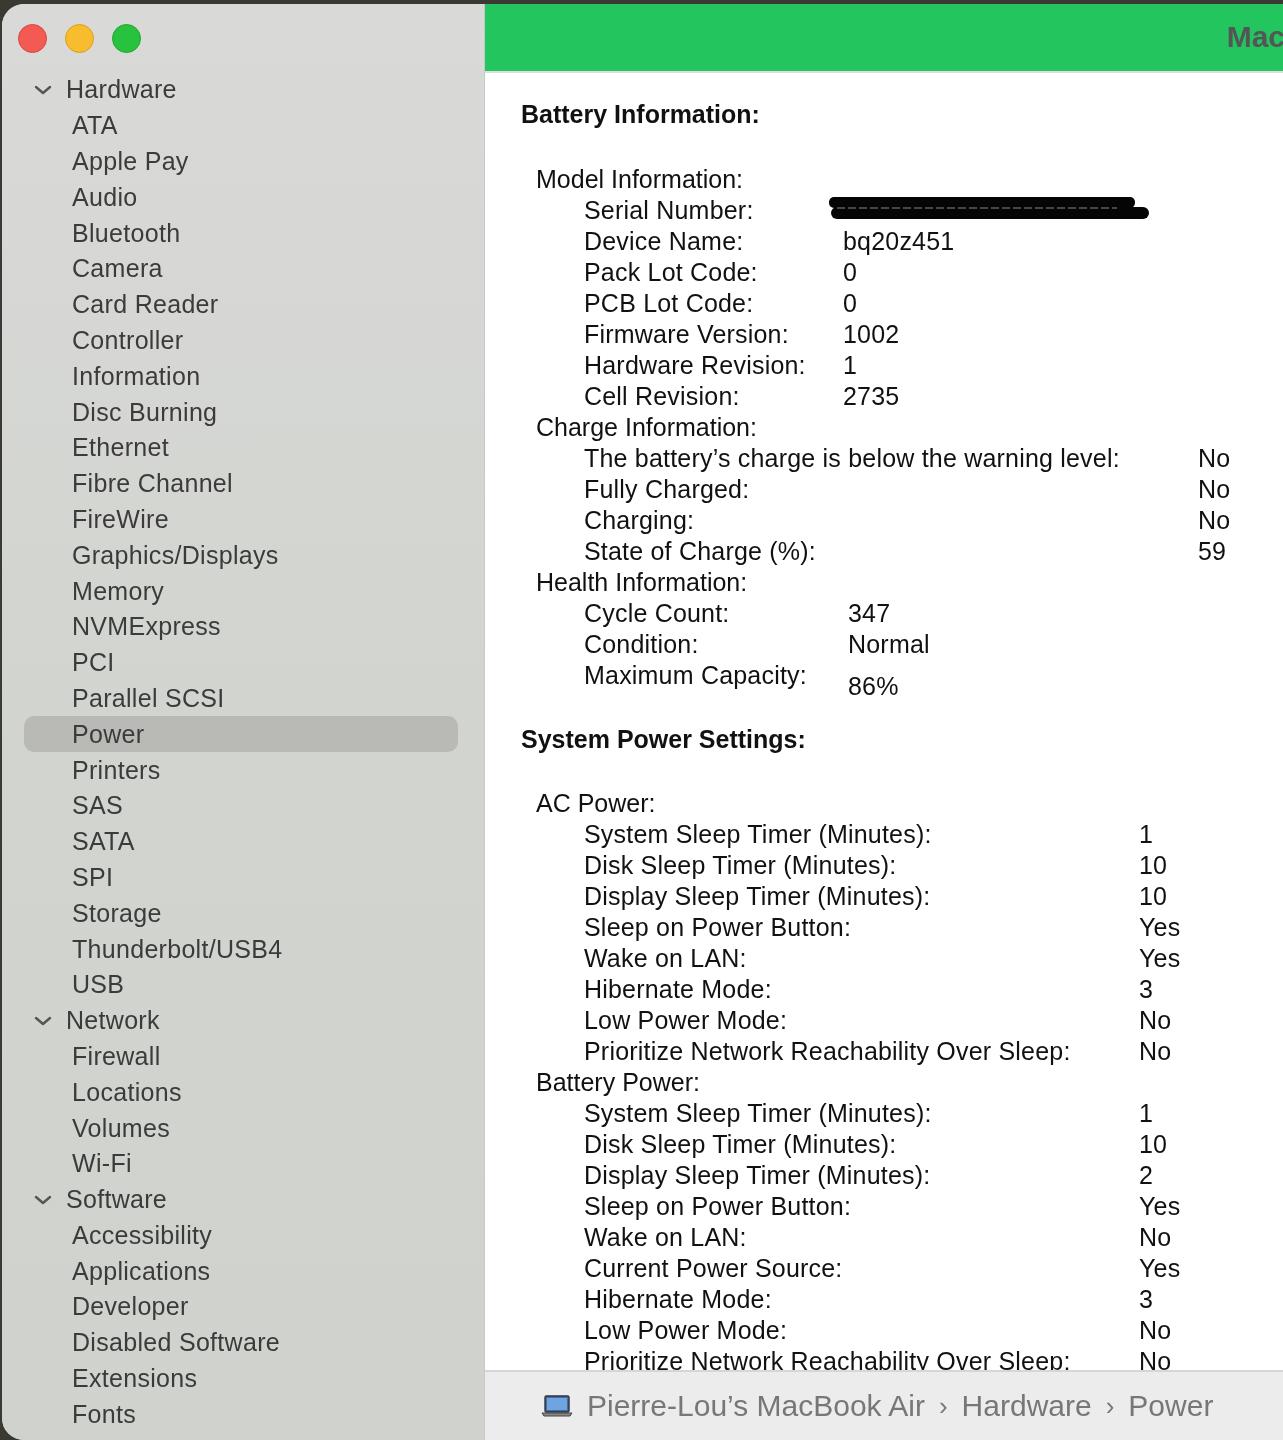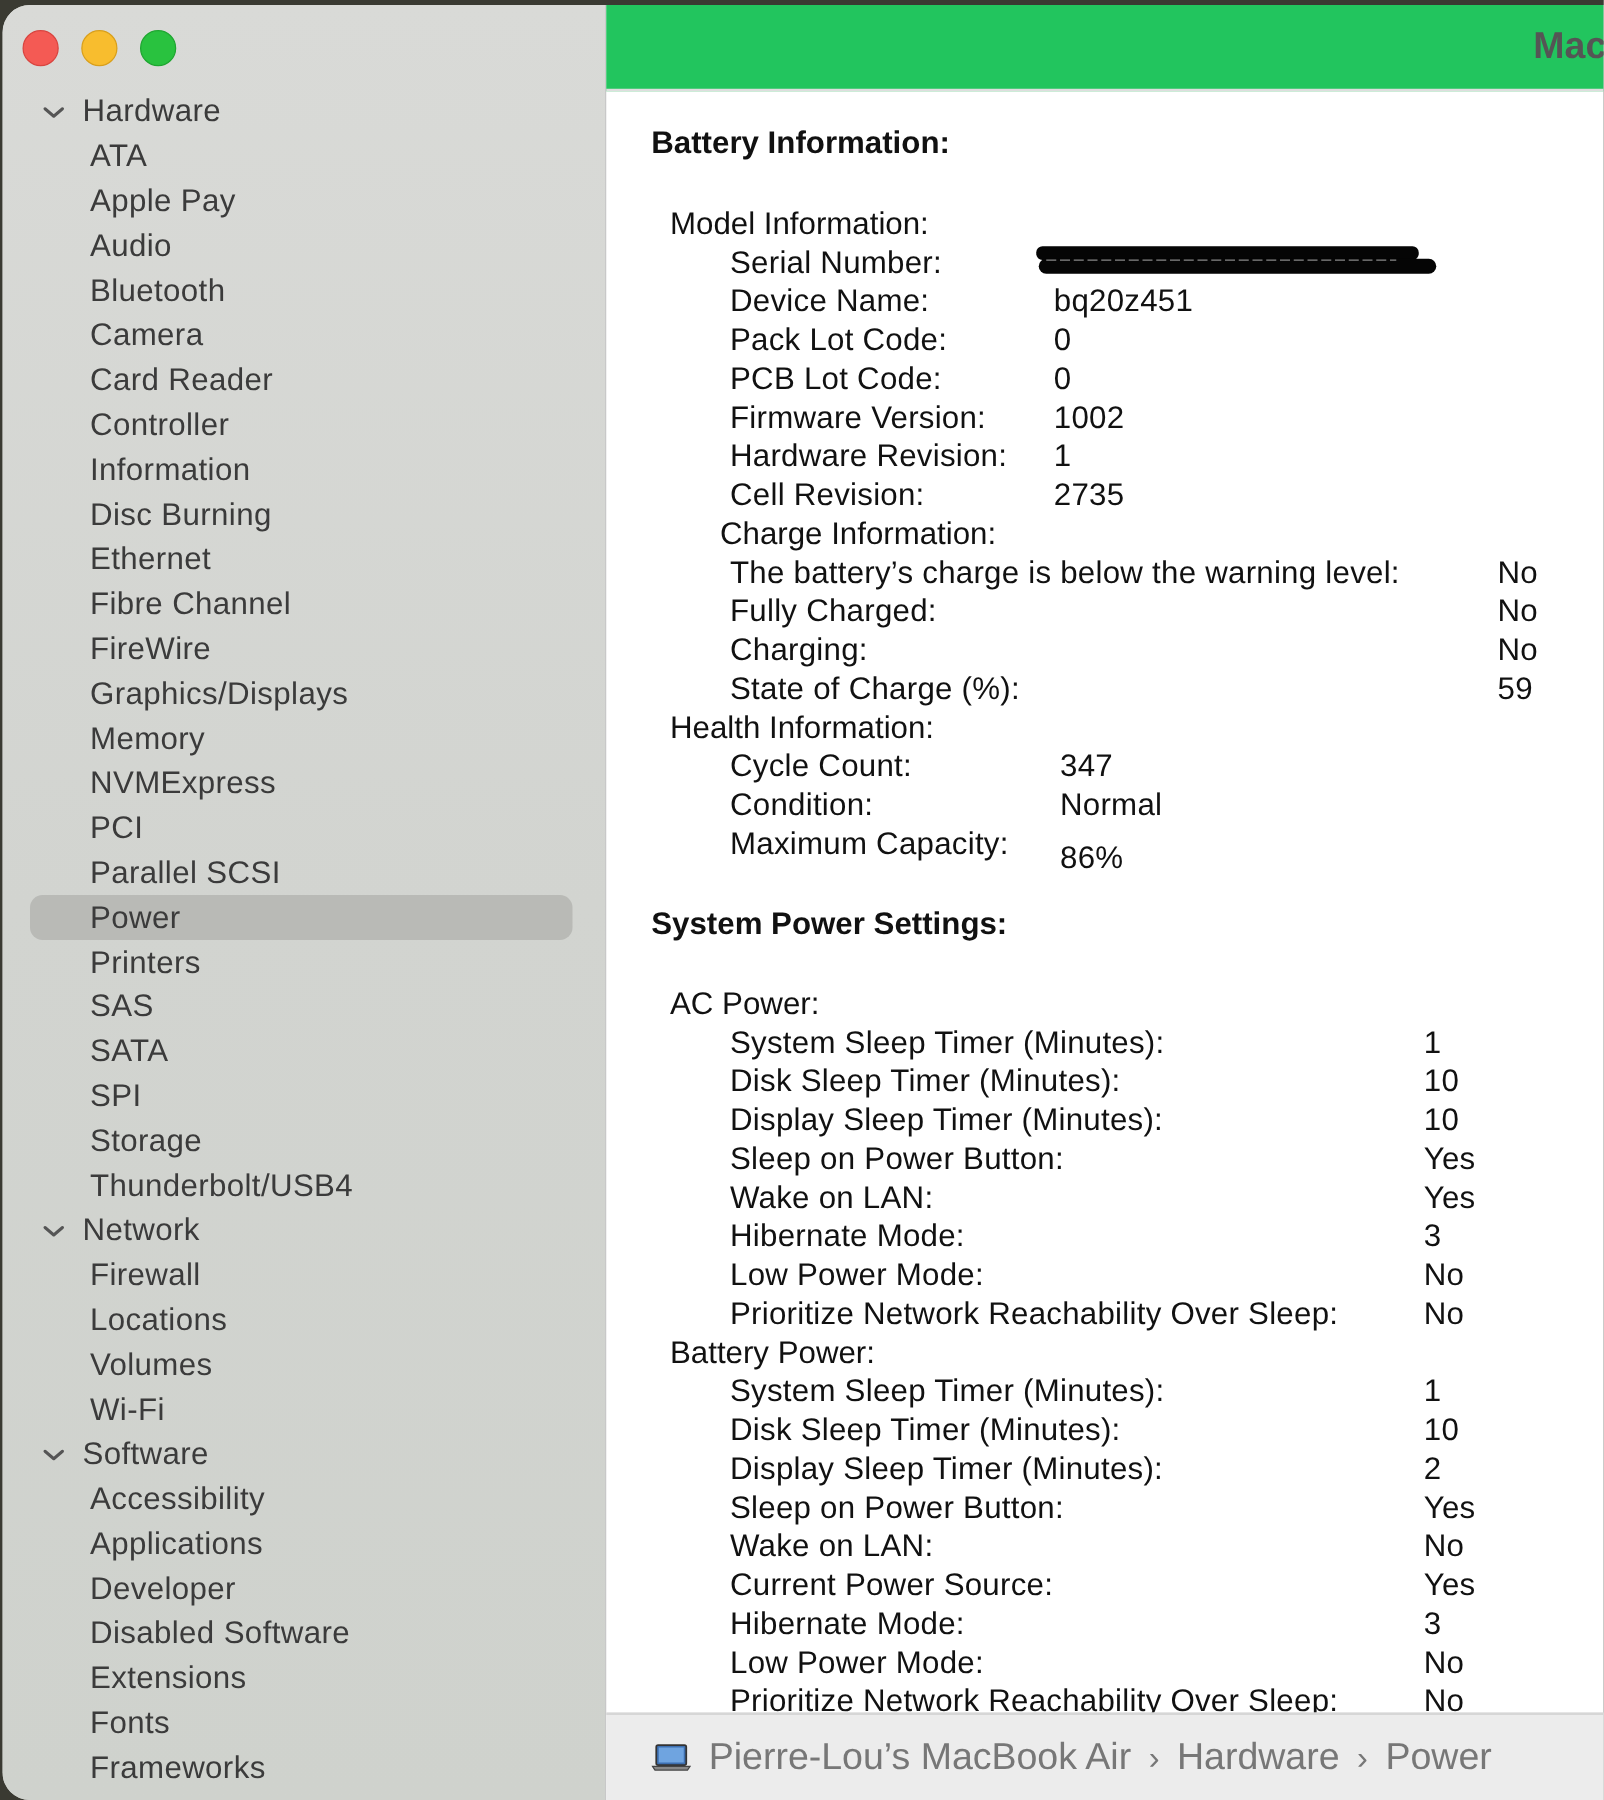--- a/index.html
+++ b/index.html
@@ -52,21 +52,21 @@
   }
   .content { position:absolute; top:69px; left:0; right:0; bottom:69px; overflow:hidden; color:#111; }
   .h1 { position:absolute; left:36px; font-size:25px; font-weight:bold; }
   .row { position:absolute; font-size:25px; white-space:nowrap; letter-spacing:0.2px; }
   .row .k { position:absolute; left:0; }
   .row .v { position:absolute; }
   .sec { position:absolute; left:51px; font-size:25px; }
 
   .footer {
     position:absolute; left:0; right:0; bottom:0; height:68px; background:#ececec;
-    border-top:2px solid #d6d6d6; display:flex; align-items:center; padding-left:36px;
+    border-top:2px solid #d6d6d6; display:flex; align-items:center; padding-left:56px;
     font-size:30px; color:#777;
   }
   .footer .laptop { margin-right:14px; display:flex; }
   .footer .sep { margin:0 14px; font-size:26px; }
 </style>
 </head>
 <body>
 
 <div class="window">
   <div class="sidebar">
@@ -149,20 +149,23 @@
         </div>
         <div class="item">
           <span>SPI</span>
         </div>
         <div class="item">
           <span>Storage</span>
         </div>
         <div class="item">
           <span>Thunderbolt/USB4</span>
         </div>
+        <div class="item">
+          <span>USB</span>
+        </div>
         <div class="grp">
           <span class="chev">
             <svg width="18" height="12" viewBox="0 0 18 12">
               <path d="M2 3 L9 9 L16 3" fill="none" stroke="#555" stroke-width="2.4" stroke-linecap="round" stroke-linejoin="round"></path>
             </svg>
           </span>
           <span>Network</span>
         </div>
         <div class="item">
           <span>Firewall</span>
@@ -240,21 +243,21 @@
           <span class="v" style="left: 259px;">1002</span>
         </div>
         <div class="row" style="top: 278px; left: 99px;">
           <span class="k">Hardware Revision:</span>
           <span class="v" style="left: 259px;">1</span>
         </div>
         <div class="row" style="top: 309px; left: 99px;">
           <span class="k">Cell Revision:</span>
           <span class="v" style="left: 259px;">2735</span>
         </div>
-        <div class="sec" style="top: 340px; margin-left: 40px;">Charge Information:</div>
+        <div class="sec" style="top: 340px;">Charge Information:</div>
         <div class="row" style="top: 371px; left: 99px;">
           <span class="k">The battery’s charge is below the warning level:</span>
           <span class="v" style="left: 614px;">No</span>
         </div>
         <div class="row" style="top: 402px; left: 99px;">
           <span class="k">Fully Charged:</span>
           <span class="v" style="left: 614px;">No</span>
         </div>
         <div class="row" style="top: 433px; left: 99px;">
           <span class="k">Charging:</span>

